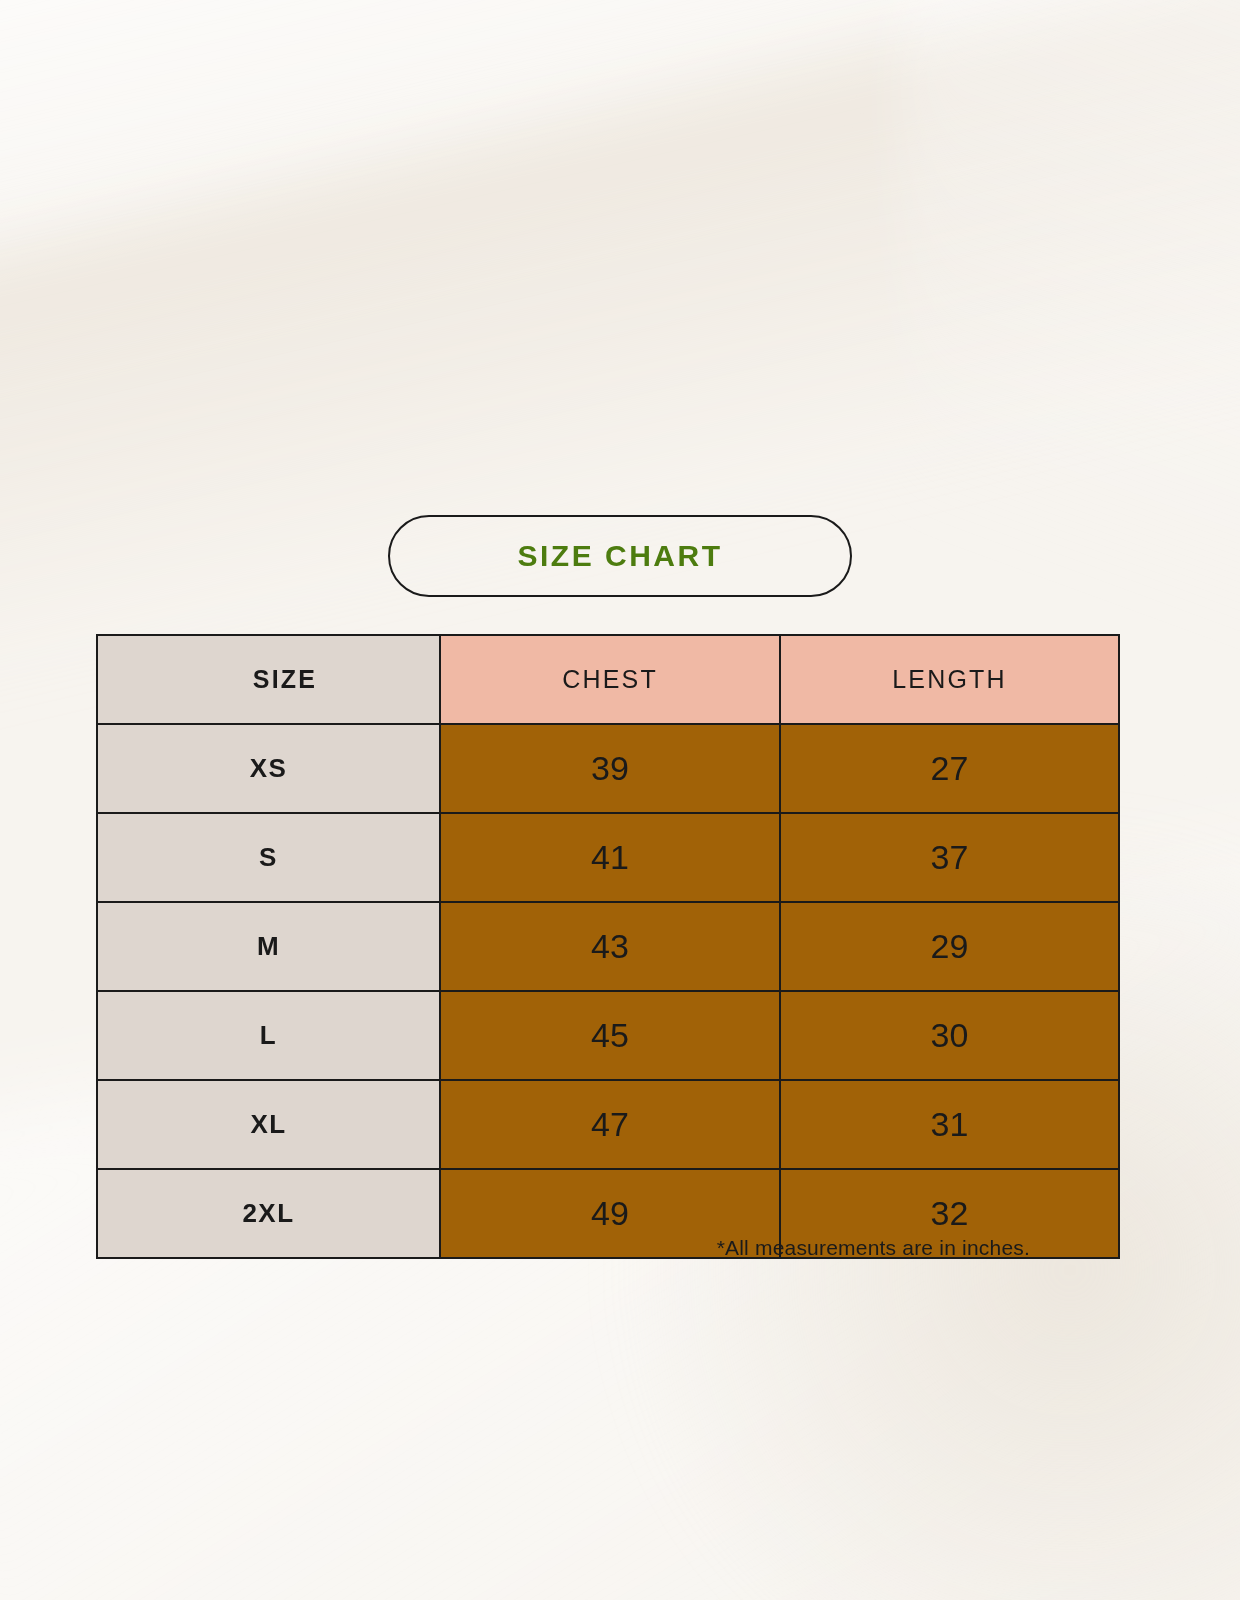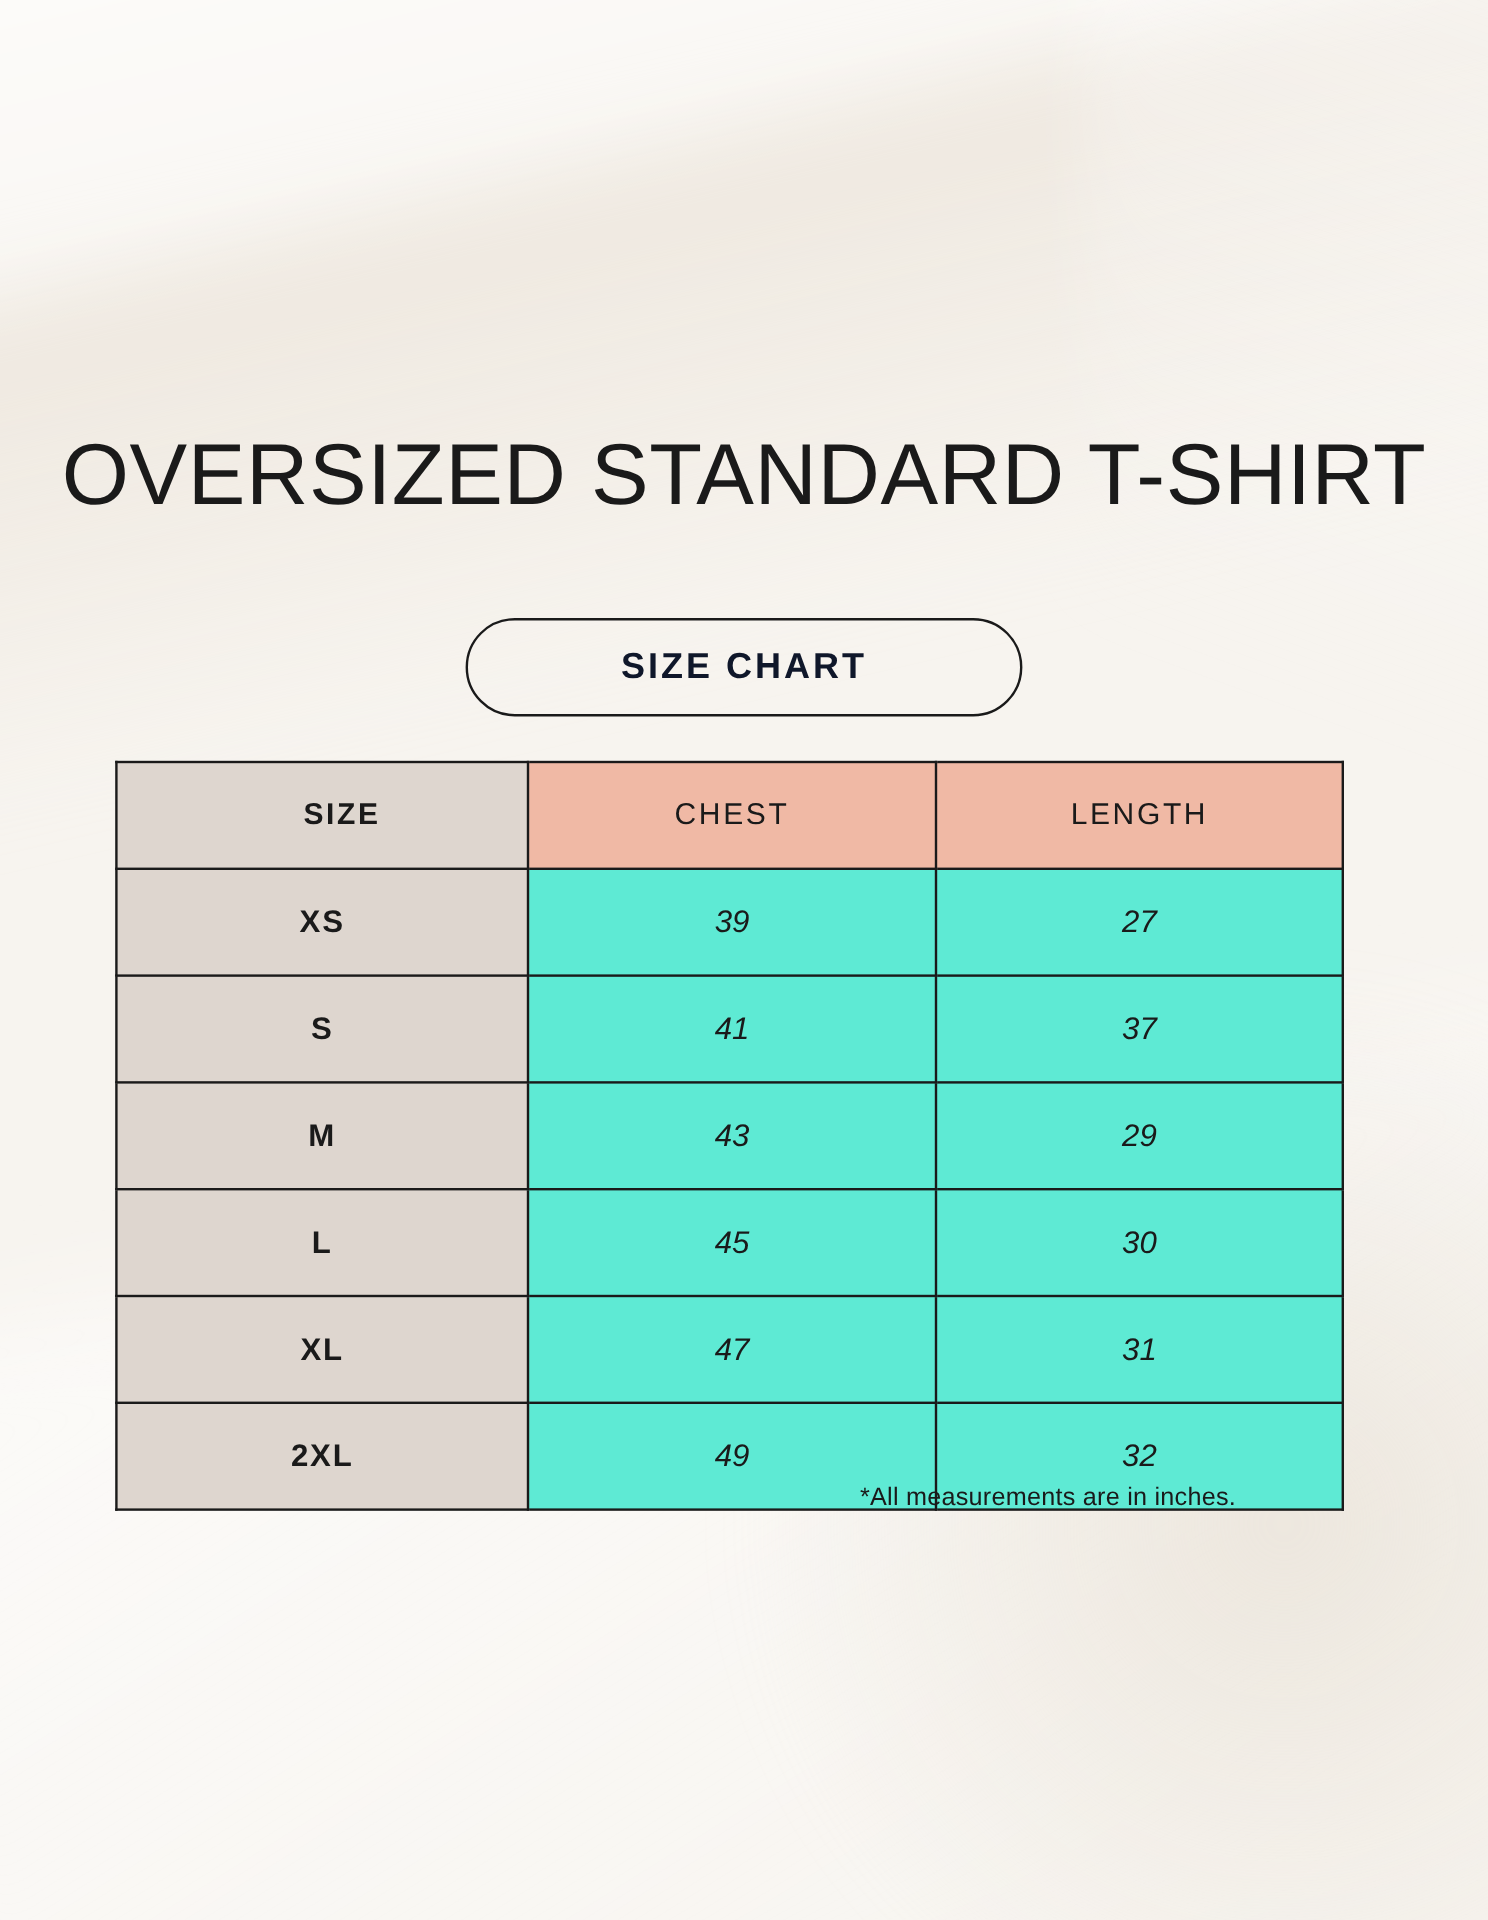--- a/index.html
+++ b/index.html
@@ -101,21 +101,21 @@
     border-radius: 42px;
     display: flex;
     align-items: center;
     justify-content: center;
     background: transparent;
   }
   .pill-label {
     font-size: 30px;
     font-weight: 700;
     letter-spacing: 2.5px;
-    color: #0f172a;
+    color: #4d7c0f;
   }
 
   table.size-table {
     position: absolute;
     top: 634px;
     left: 96px;
     width: 1022px;
     border-collapse: collapse;
     table-layout: fixed;
   }
@@ -145,24 +145,23 @@
     letter-spacing: 2.2px;
   }
   td.c-size {
     background: #ded6cf;
     font-size: 26px;
     font-weight: 700;
     letter-spacing: 1.5px;
     margin-left: 43px;
   }
   td.c-val {
-    background: #5eead4;
-    font-size: 26px;
+    background: #a16207;
+    font-size: 34px;
     font-weight: 400;
-    font-style: italic;
   }
 
   .footnote {
     position: absolute;
     top: 1236px;
     left: 0;
     width: 1030px;
     text-align: right;
     font-size: 21px;
     font-weight: 500;
@@ -176,21 +175,20 @@
 <div class="page">
 
   <div class="bg-wash">
     <div class="wash-a"></div>
     <div class="wash-b"></div>
     <div class="wash-c"></div>
     <div class="wash-d"></div>
     <div class="wash-e"></div>
   </div>
 
-  <h1 class="title">OVERSIZED STANDARD T-SHIRT</h1>
 
   <div class="pill">
     <span class="pill-label">SIZE CHART</span>
   </div>
 
   <table class="size-table">
     <colgroup>
       <col class="col-size">
       <col class="col-chest">
       <col class="col-length">

